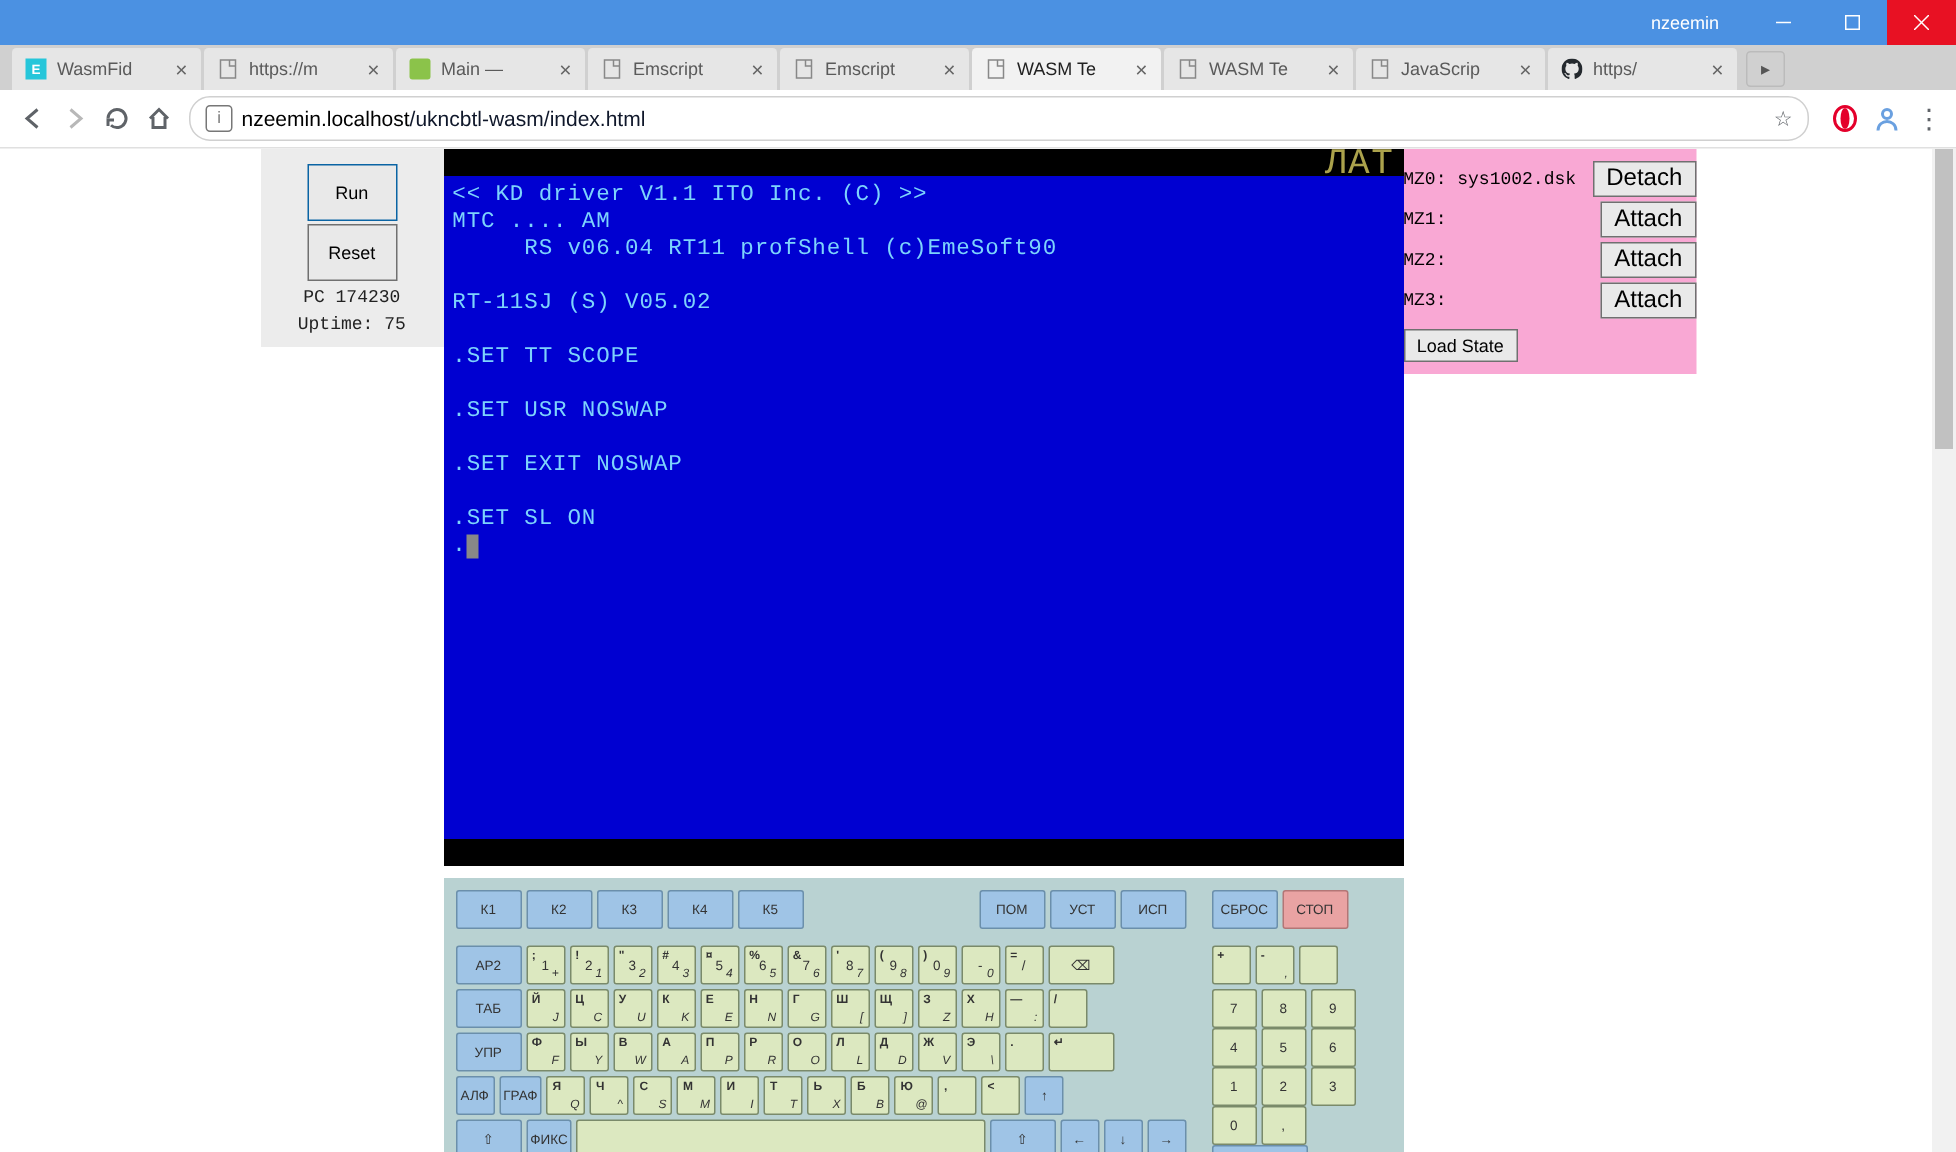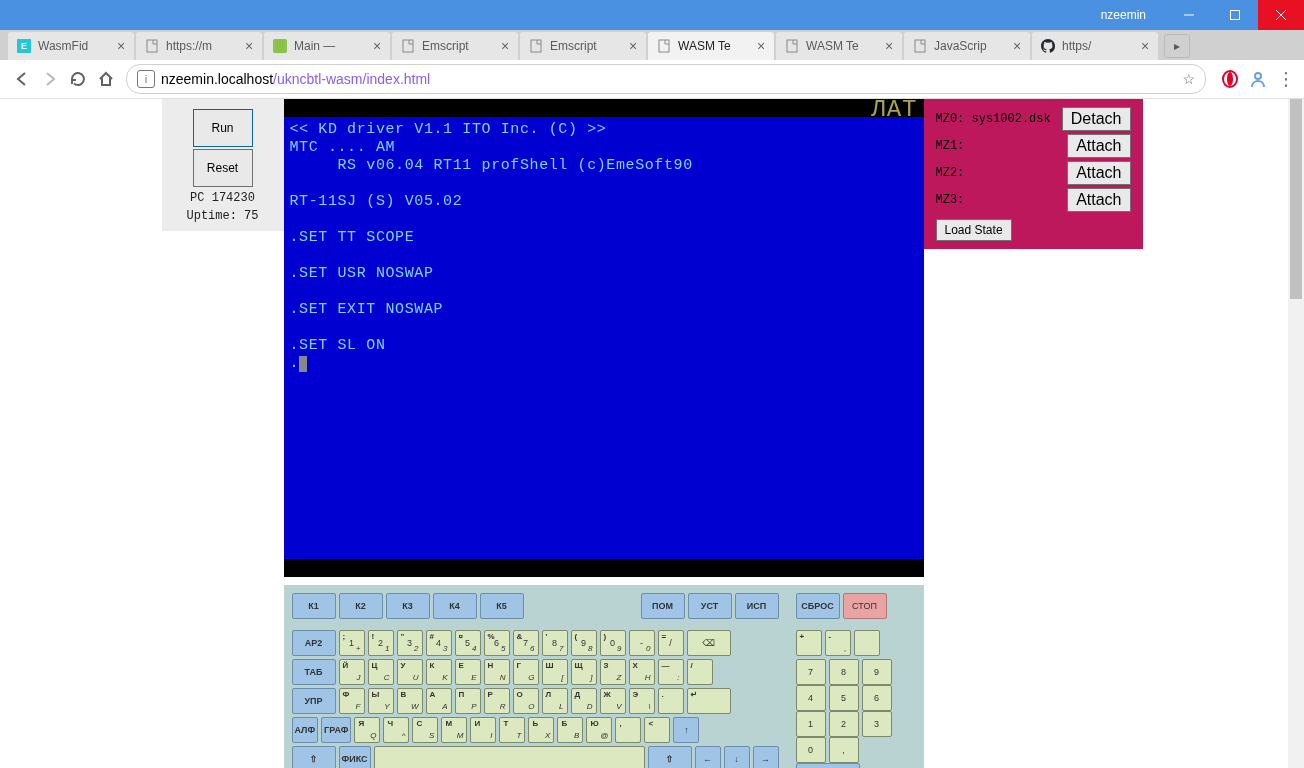--- a/index.html
+++ b/index.html
@@ -18,21 +18,21 @@
 .tab .label{overflow:hidden;white-space:nowrap;text-overflow:clip;flex:1;}
 .tab .x{width:14px;height:14px;display:flex;align-items:center;justify-content:center;color:#666;font-size:14px;line-height:1;}
 .newtab{width:24px;height:22px;display:flex;align-items:center;justify-content:center;color:#555;border:1px solid #bbb;border-radius:3px;margin-left:4px;margin-bottom:2px;}
 
 .toolbar{height:38px;display:flex;align-items:center;padding:0 8px;border-bottom:1px solid #e0e0e0;}
 .nav-icon{width:28px;height:28px;display:flex;align-items:center;justify-content:center;color:#5f6368;border-radius:14px;}
 .nav-icon.disabled{color:#b8b8b8;}
 .omnibox{flex:1;height:28px;border:1px solid #d0d0d0;border-radius:14px;margin:0 6px;display:flex;align-items:center;padding:0 10px;color:#555;font-size:14px;}
 .omnibox .info-icon{width:16px;height:16px;border:1px solid #777;border-radius:3px;display:flex;align-items:center;justify-content:center;font-size:11px;color:#777;margin-right:6px;}
 .omnibox .host{color:#000;}
-.omnibox .path{color:#8b5cf6;}
+.omnibox .path{color:#0f172a;}
 .omnibox .star{margin-left:auto;color:#5f6368;}
 .ext-icon{width:20px;height:20px;margin-left:8px;display:flex;align-items:center;justify-content:center;}
 .menu-dots{width:20px;height:20px;margin-left:8px;display:flex;align-items:center;justify-content:center;color:#5f6368;font-size:18px;}
 
 .page{position:relative;height:calc(100vh - 98px);overflow:auto;}
 .scrollbar{position:absolute;right:0;top:0;bottom:0;width:16px;background:#f1f1f1;}
 .scroll-thumb{position:absolute;left:2px;right:2px;top:0;height:200px;background:#c1c1c1;}
 .content-wrap{display:flex;justify-content:center;padding:0 0 20px;}
 .app{display:flex;align-items:flex-start;}
 
@@ -40,33 +40,33 @@
 .left-panel button{width:60px;height:38px;margin:2px auto;display:block;border:1px solid #707070;background:#e9e9e9;font-size:12px;}
 .left-panel button.bordered{border:1px solid #0a64a4;}
 .left-panel .status-line{margin-top:4px;}
 
 .center{display:flex;flex-direction:column;align-items:center;}
 .emu-screen{width:640px;height:478px;background:#000;position:relative;font-family:"Courier New",monospace;}
 .emu-top-tag{position:absolute;right:6px;top:-3px;color:#aba24c;font-size:24px;letter-spacing:1px;font-family:"Courier New",monospace;z-index:3;}
 .emu-text-area{position:absolute;left:0;right:0;top:18px;bottom:18px;background:#0000d1;color:#7dd3fc;padding:4px 6px;font-size:15px;line-height:18px;white-space:pre;letter-spacing:0.6px;z-index:1;}
 .emu-cursor{display:inline-block;width:8px;height:16px;background:#888;vertical-align:text-bottom;}
 
-.right-panel{width:195px;background:#be185d;padding:8px 12px;font-family:"Consolas","Courier New",monospace;font-size:12px;margin-left:0;}
+.right-panel{width:195px;background:#f9a8d4;padding:8px 0;font-family:"Consolas","Courier New",monospace;font-size:12px;margin-left:0;}
 .drive-row{display:flex;align-items:center;margin-bottom:3px;}
 .drive-row .lbl{width:36px;}
 .drive-row .file{flex:1;}
 .drive-row button{border:1px solid #707070;background:#e9e9e9;font-size:16px;padding:2px 8px;}
 .right-panel .load-state{margin-top:4px;border:1px solid #707070;background:#e9e9e9;font-size:12px;padding:3px 8px;}
 
 .kb-wrap{width:640px;background:#b9d2d2;margin-top:8px;padding:8px;box-sizing:border-box;display:flex;}
 .kb-main{flex:1;}
 .kb-side{width:120px;margin-left:14px;}
 .kb-row{display:flex;margin-bottom:3px;}
 .key{background:#dce8c0;border:1px solid #7a8a6a;border-radius:2px;height:26px;min-width:26px;margin-right:3px;display:flex;align-items:center;justify-content:center;font-size:9px;color:#333;position:relative;line-height:1;padding:0 2px;box-sizing:border-box;}
-.key.blue{background:#9fc4e6;border-color:#6b8fab;font-weight:bold;}
+.key.blue{background:#9fc4e6;border-color:#6b8fab;}
 .key.red{background:#e9a3a3;border-color:#b37676;}
 .key.wide{min-width:44px;}
 .key.space{flex:1;}
 .key .top{position:absolute;top:2px;left:3px;font-size:8px;font-weight:bold;}
 .key .mid{font-size:9px;}
 .key .bot{position:absolute;bottom:2px;right:3px;font-size:8px;font-style:italic;}
 .kb-num{display:flex;flex-wrap:wrap;}
 .kb-num .key{width:30px;height:26px;}
 </style>
 </head>

